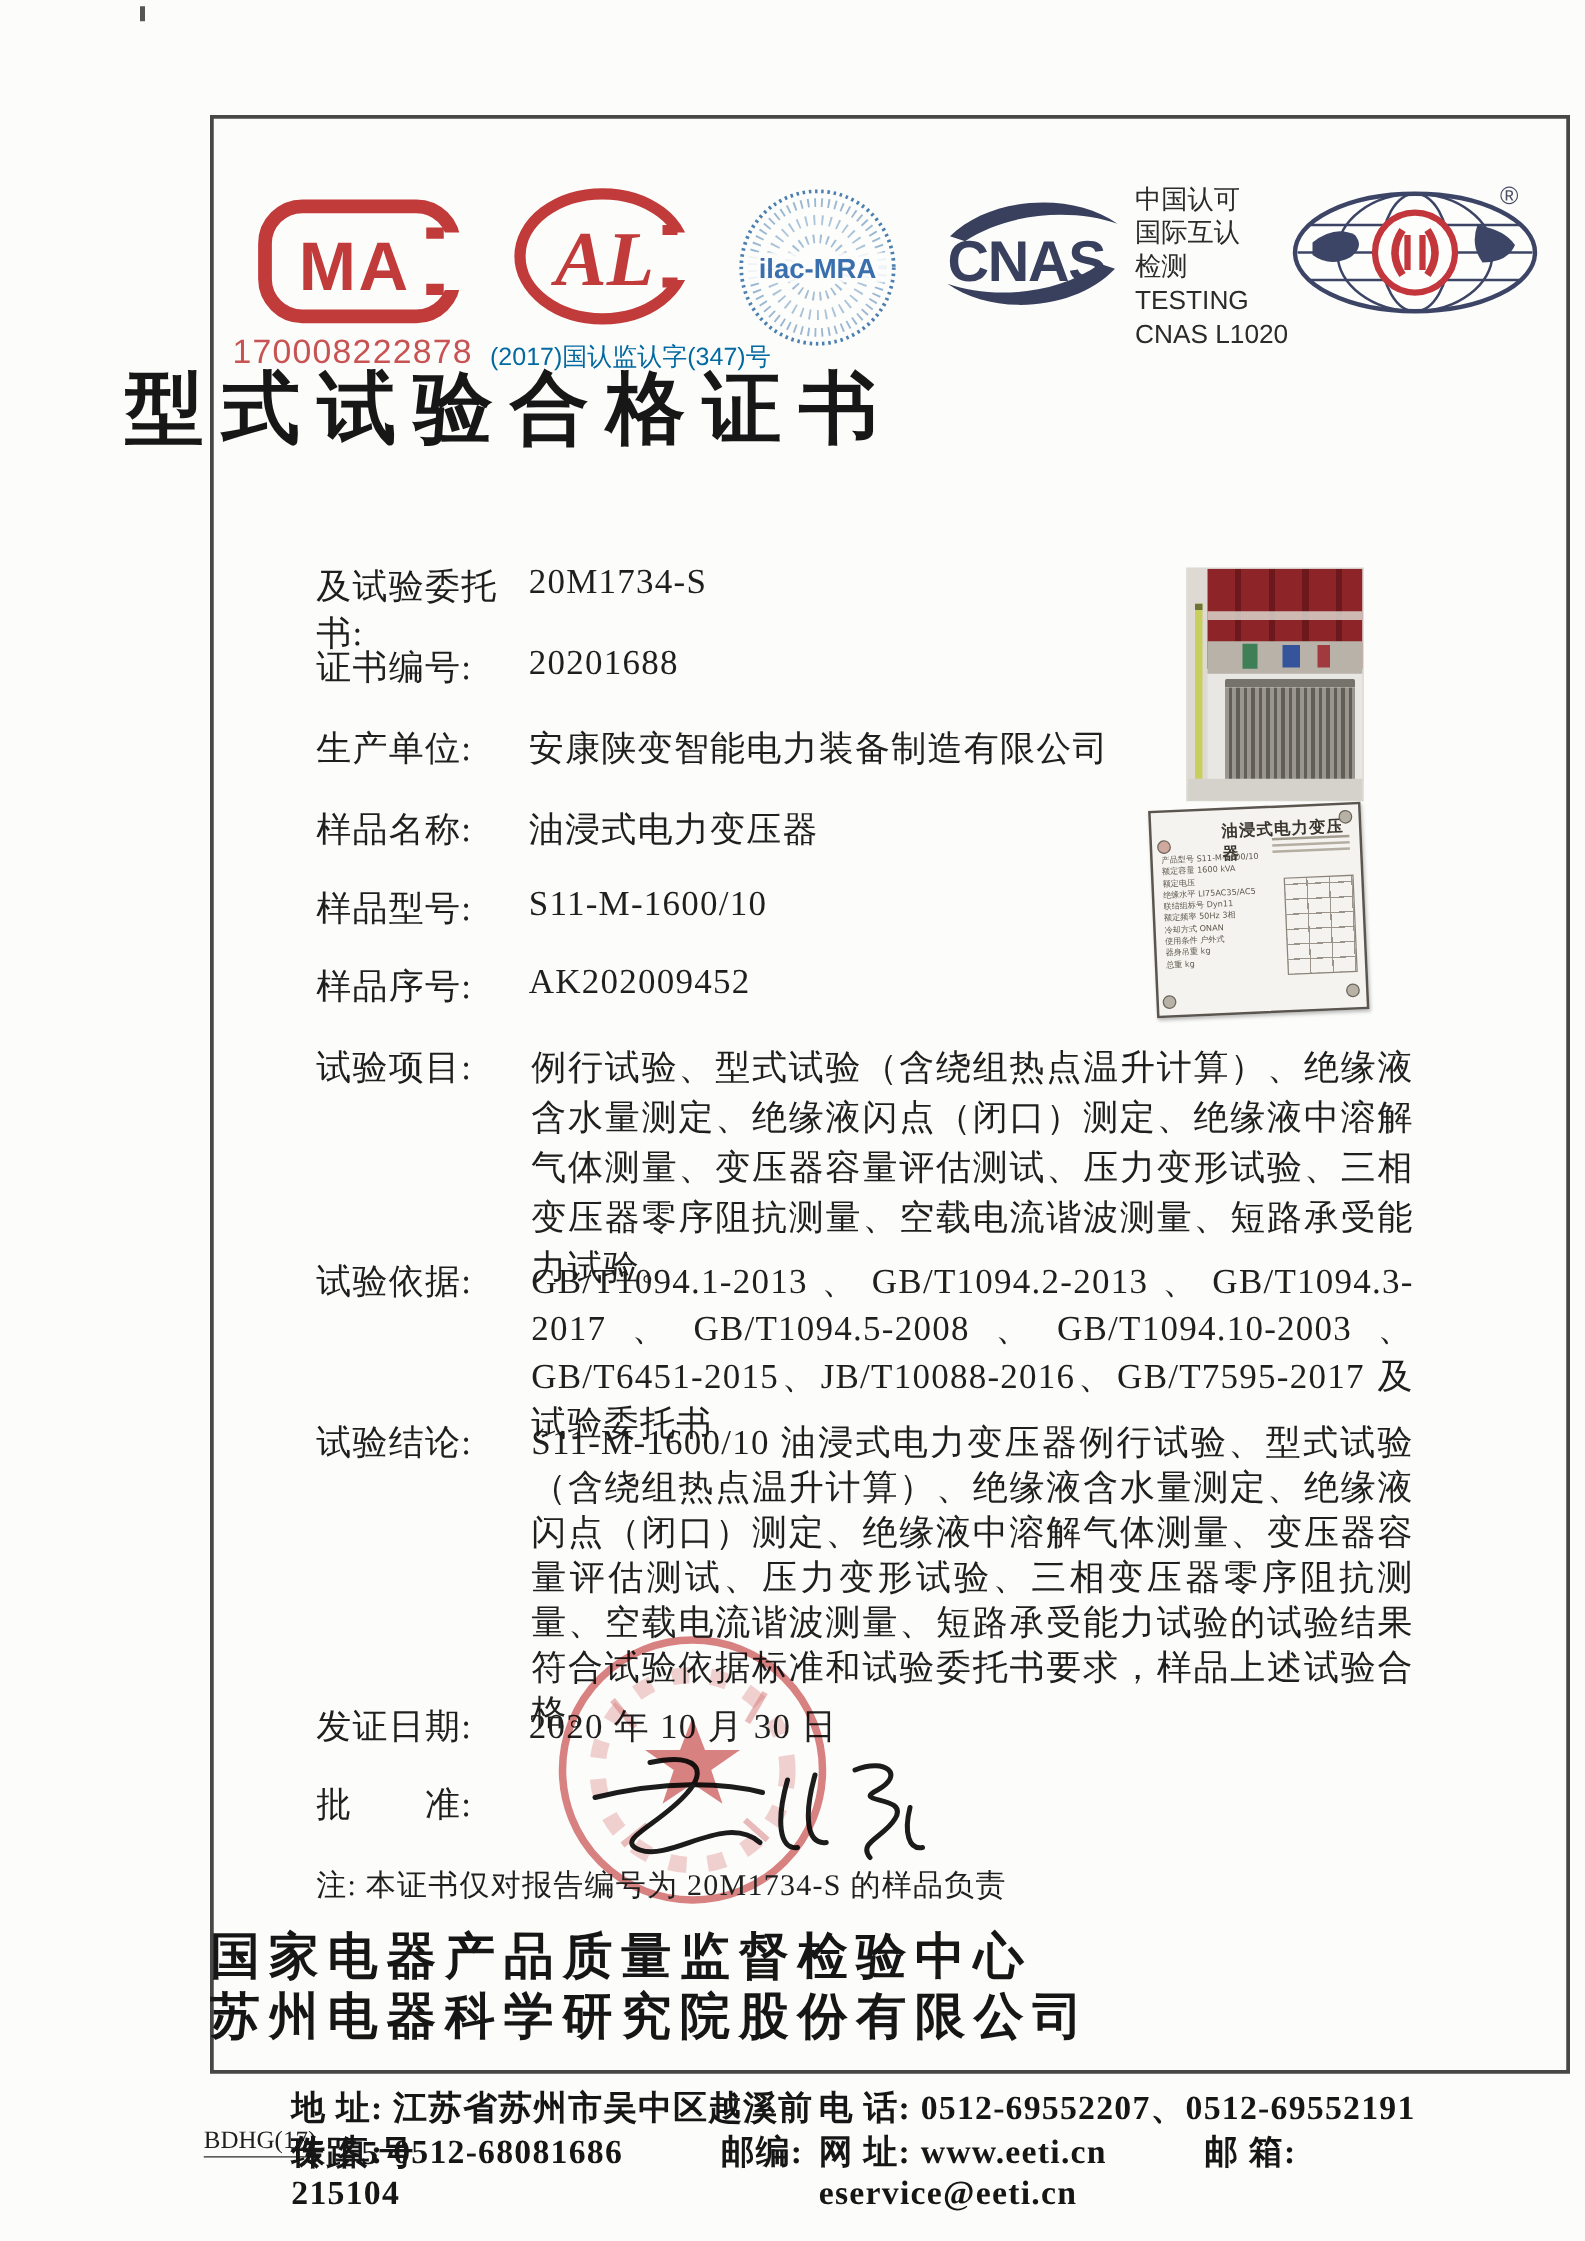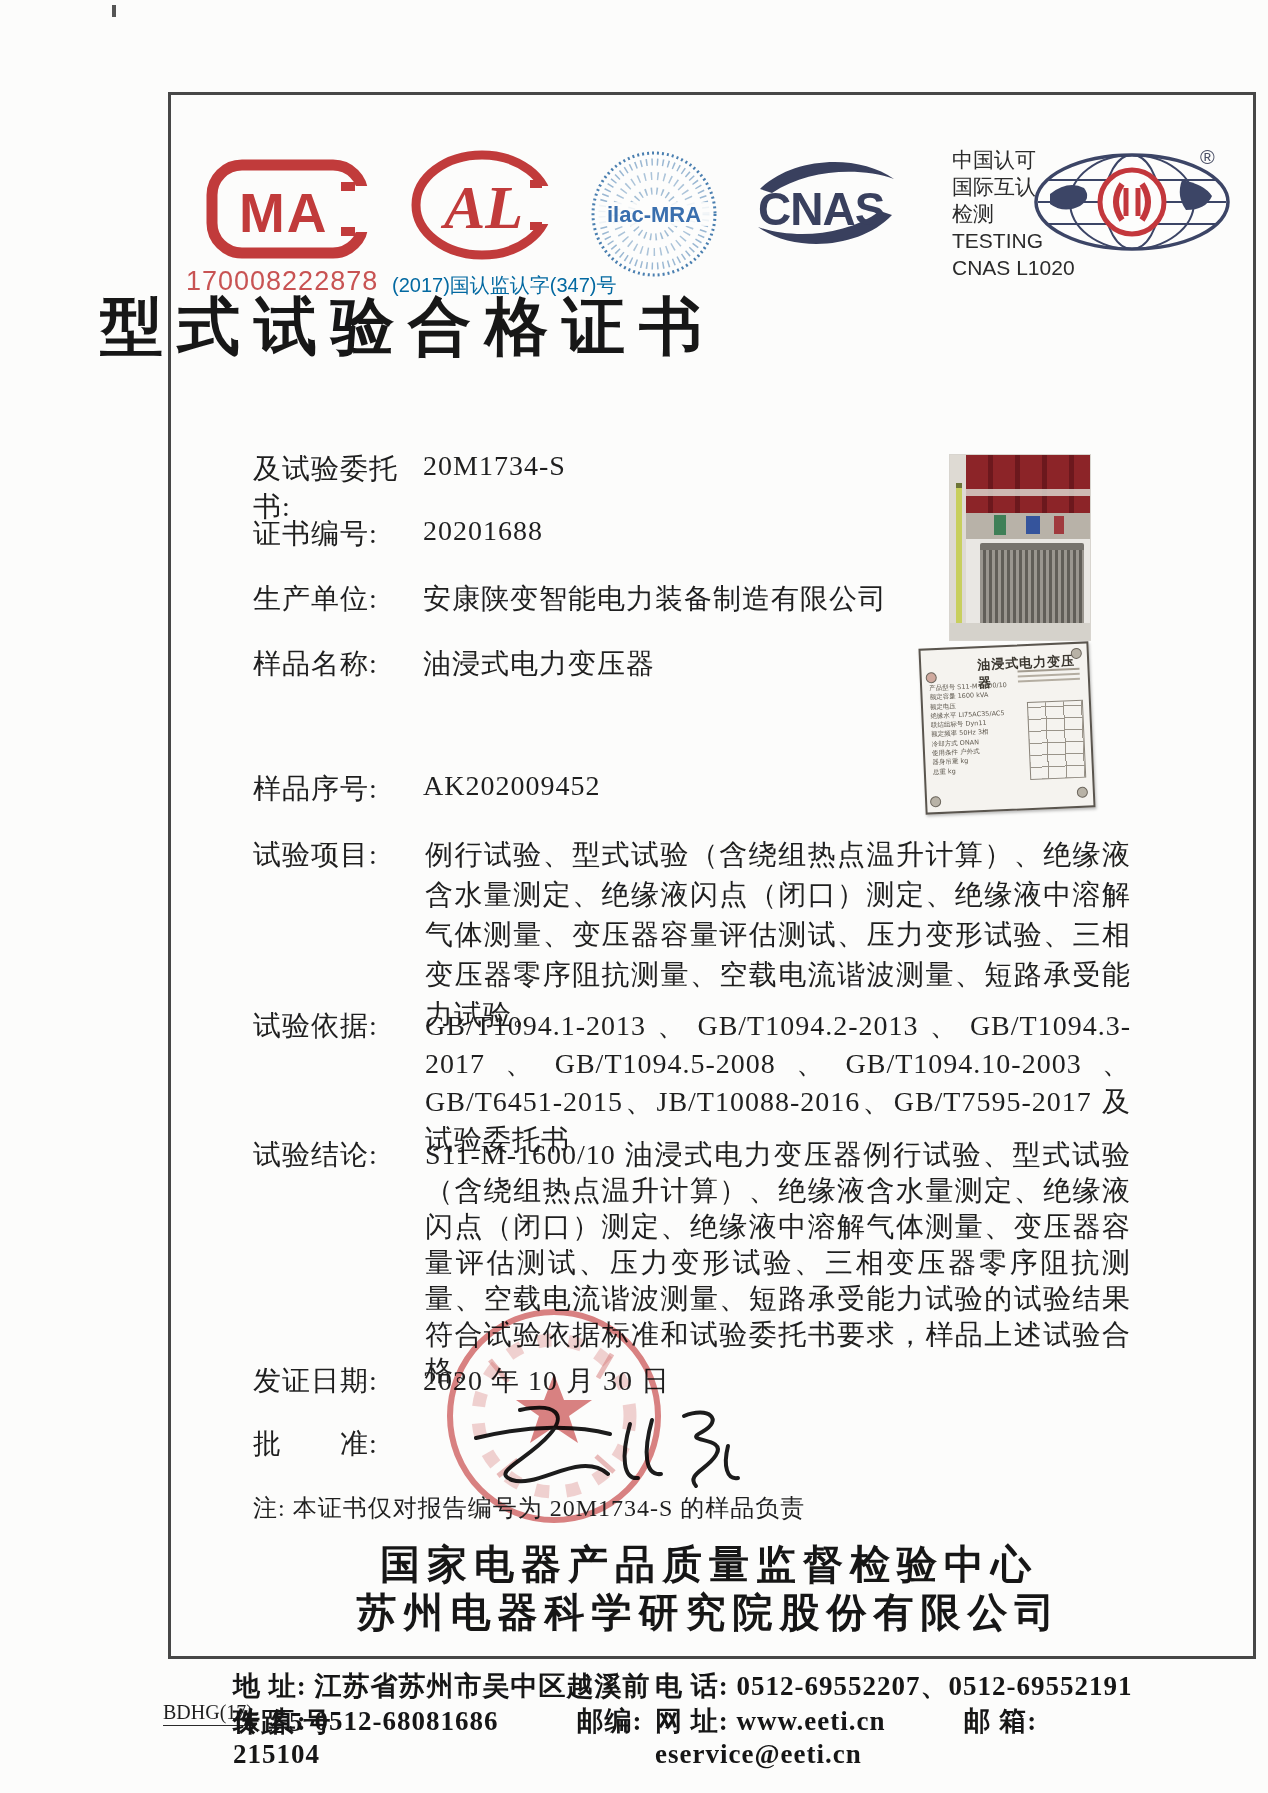--- a/index.html
+++ b/index.html
@@ -9,40 +9,40 @@
     font-family:"Liberation Serif","DejaVu Serif",serif;color:#1f1f1f;
   }
   .abs{position:absolute;}
   
   .frame{left:168px;top:92px;width:1082px;height:1561px;border:3px solid #474747;}
   .speck{left:112px;top:5px;width:4px;height:12px;background:#555;}
 
   
   .logo-num{font-family:"Liberation Sans","DejaVu Sans",sans-serif;color:#c85353;font-size:27px;letter-spacing:1px;}
   .cal-cap{font-family:"Liberation Sans","DejaVu Sans",sans-serif;color:#0369a1;font-size:20px;}
-  .cnas-text div{font-family:"Liberation Sans","DejaVu Sans",sans-serif;font-size:21px;line-height:27px;color:#2b2b2b;margin-left:44px;}
+  .cnas-text div{font-family:"Liberation Sans","DejaVu Sans",sans-serif;font-size:21px;line-height:27px;color:#2b2b2b;}
   .reg-mark{font-family:"Liberation Sans","DejaVu Sans",sans-serif;font-size:20px;color:#4a4f66;}
 
   
   .title{
     left:100px;top:284px;width:1060px;text-align:left;
     font-family:"Liberation Sans","DejaVu Sans",sans-serif;
     font-size:63px;font-weight:800;letter-spacing:14px;color:#171717;
   }
 
   
   .row{left:253px;width:880px;font-size:28px;letter-spacing:1px;}
   .row .lab{display:inline-block;width:170px;vertical-align:top;}
   .row .val{display:inline-block;vertical-align:top;}
   .para{left:253px;width:880px;font-size:28px;letter-spacing:1px;}
   .para .lab{position:absolute;left:0;top:0;width:170px;}
   .para .val{display:block;margin-left:172px;width:706px;text-align:justify;}
   .note{left:253px;top:1492px;font-size:24px;letter-spacing:1px;}
 
-  .org{left:168px;width:1082px;text-align:center;font-size:40px;font-weight:600;letter-spacing:7px;color:#161616;}
+  .org{left:168px;width:1082px;font-size:40px;font-weight:600;letter-spacing:7px;color:#161616;}
 
   
   .photo1{left:950px;top:455px;width:140px;height:185px;background:#e9e7e3;overflow:hidden;box-shadow:0 0 0 1px #d8d5cf;}
   .p1-left{position:absolute;left:0;top:0;width:16px;height:185px;background:#dedad3;}
   .p1-stick{position:absolute;left:6px;top:28px;width:6px;height:142px;background:#c8cf5e;border-top:5px solid #6d7437;}
   .p1-red{position:absolute;left:16px;top:0;width:124px;height:80px;
     background:repeating-linear-gradient(90deg,#8c2428 0 22px,#6c181d 22px 27px);}
   .p1-gap{position:absolute;left:16px;top:34px;width:124px;height:7px;background:#d9d3cb;opacity:.85;}
   .p1-mid{position:absolute;left:16px;top:58px;width:124px;height:26px;background:#b8b2a8;}
   .p1-green{position:absolute;left:44px;top:60px;width:12px;height:20px;background:#3f7f57;}
@@ -150,20 +150,23 @@
     <span class="lab">及试验委托书:</span><span class="val">20M1734-S</span>
   </div>
   <div class="abs row" style="top:515px;">
     <span class="lab">证书编号:</span><span class="val">20201688</span>
   </div>
   <div class="abs row" style="top:580px;">
     <span class="lab">生产单位:</span><span class="val">安康陕变智能电力装备制造有限公司</span>
   </div>
   <div class="abs row" style="top:645px;">
     <span class="lab">样品名称:</span><span class="val">油浸式电力变压器</span>
+  </div>
+  <div class="abs row" style="top:708px;">
+    <span class="lab">样品型号:</span><span class="val">S11-M-1600/10</span>
   </div>
   <div class="abs row" style="top:770px;">
     <span class="lab">样品序号:</span><span class="val">AK202009452</span>
   </div>
 
   <div class="abs para" style="top:835px;line-height:40px;">
     <span class="lab">试验项目:</span>
     <span class="val">例行试验、型式试验（含绕组热点温升计算）、绝缘液含水量测定、绝缘液闪点（闭口）测定、绝缘液中溶解气体测量、变压器容量评估测试、压力变形试验、三相变压器零序阻抗测量、空载电流谐波测量、短路承受能力试验。</span>
   </div>
   <div class="abs para" style="top:1007px;line-height:38px;">

